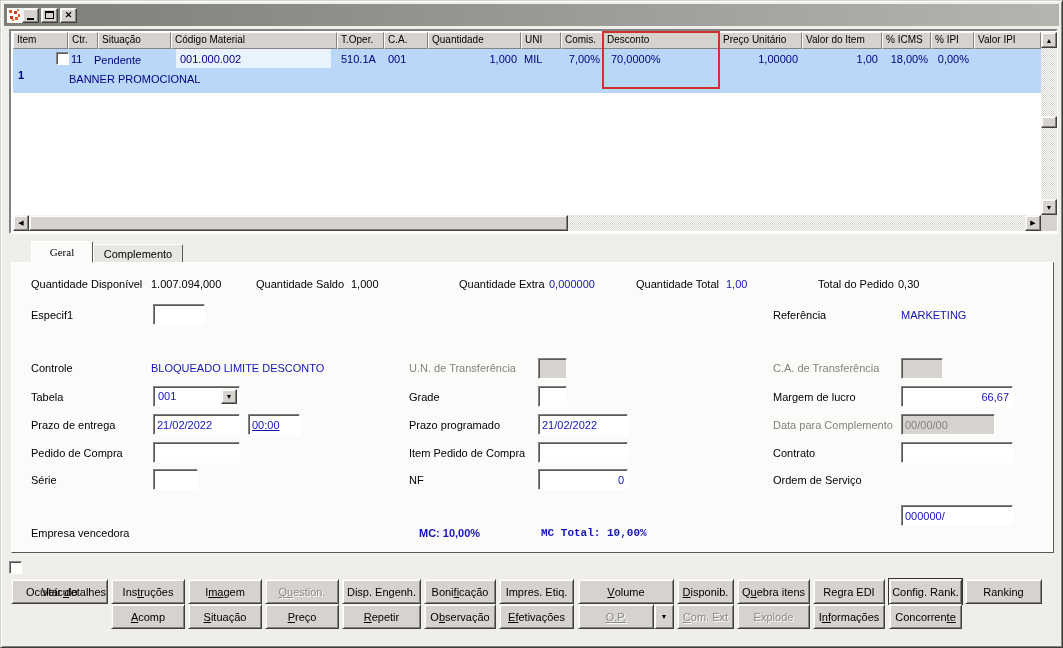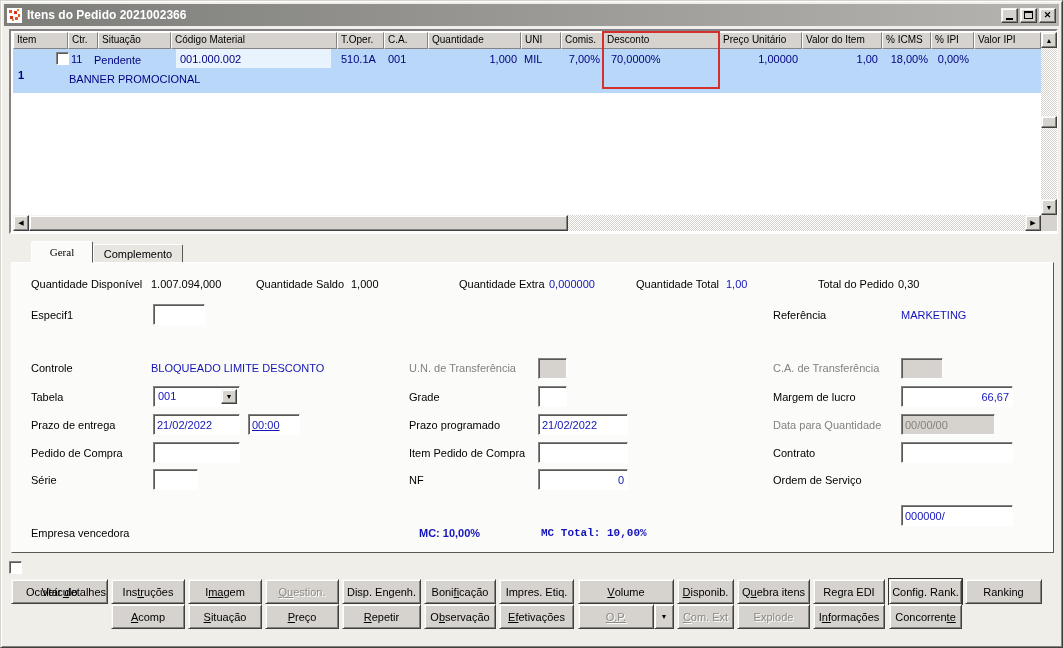--- a/index.html
+++ b/index.html
@@ -121,21 +121,20 @@
           <rect width="15" height="15" fill="#fdfdfd"></rect>
           <rect x="2" y="2" width="3" height="3" fill="#e2571f"></rect>
           <rect x="7" y="3" width="3" height="3" fill="#d8341c"></rect>
           <rect x="10" y="1" width="2" height="2" fill="#e98438"></rect>
           <rect x="3" y="8" width="3" height="3" fill="#d8341c"></rect>
           <rect x="8" y="9" width="3" height="3" fill="#e2571f"></rect>
           <rect x="11" y="6" width="2" height="3" fill="#e2571f"></rect>
           <rect x="5" y="11" width="2" height="2" fill="#e98438"></rect>
         </svg>
     </span>
-    <span class="title-text">Itens do Pedido 2021002366</span>
     <span class="tb-btns">
       <button class="tbb">
           <span class="g-min"></span>
         </button>
       <button class="tbb">
           <span class="g-max"></span>
         </button>
       <button class="tbb">
           <span>✕</span>
         </button>
@@ -238,21 +237,21 @@
   <span class="lbl" style="left:408px; top:390px;">Grade</span>
   <input class="field" style="left: 537px; top: 385px; width: 29px;" value="">
   <span class="lbl" style="left:772px; top:390px;">Margem de lucro</span>
   <input class="field ra" style="left: 900px; top: 385px; width: 112px;" value="66,67">
 
   <span class="lbl" style="left:30px; top:418px;">Prazo de entrega</span>
   <input class="field" style="left: 152px; top: 413px; width: 87px;" value="21/02/2022">
   <input class="field" style="left: 247px; top: 413px; width: 52px; text-decoration: underline;" value="00:00">
   <span class="lbl" style="left:408px; top:418px;">Prazo programado</span>
   <input class="field" style="left: 537px; top: 413px; width: 90px;" value="21/02/2022">
-  <span class="lbl lbl-dis" style="left:772px; top:418px;">Data para Quantidade</span>
+  <span class="lbl lbl-dis" style="left:772px; top:418px;">Data para Complemento</span>
   <input class="field dis" style="left: 900px; top: 413px; width: 94px;" disabled="" value="00/00/00">
 
   <span class="lbl" style="left:30px; top:446px;">Pedido de Compra</span>
   <input class="field" style="left: 152px; top: 441px; width: 87px;" value="">
   <span class="lbl" style="left:408px; top:446px;">Item Pedido de Compra</span>
   <input class="field" style="left: 537px; top: 441px; width: 90px;" value="">
   <span class="lbl" style="left:772px; top:446px;">Contrato</span>
   <input class="field" style="left: 900px; top: 441px; width: 112px;" value="">
 
   <span class="lbl" style="left:30px; top:473px;">Série</span>

